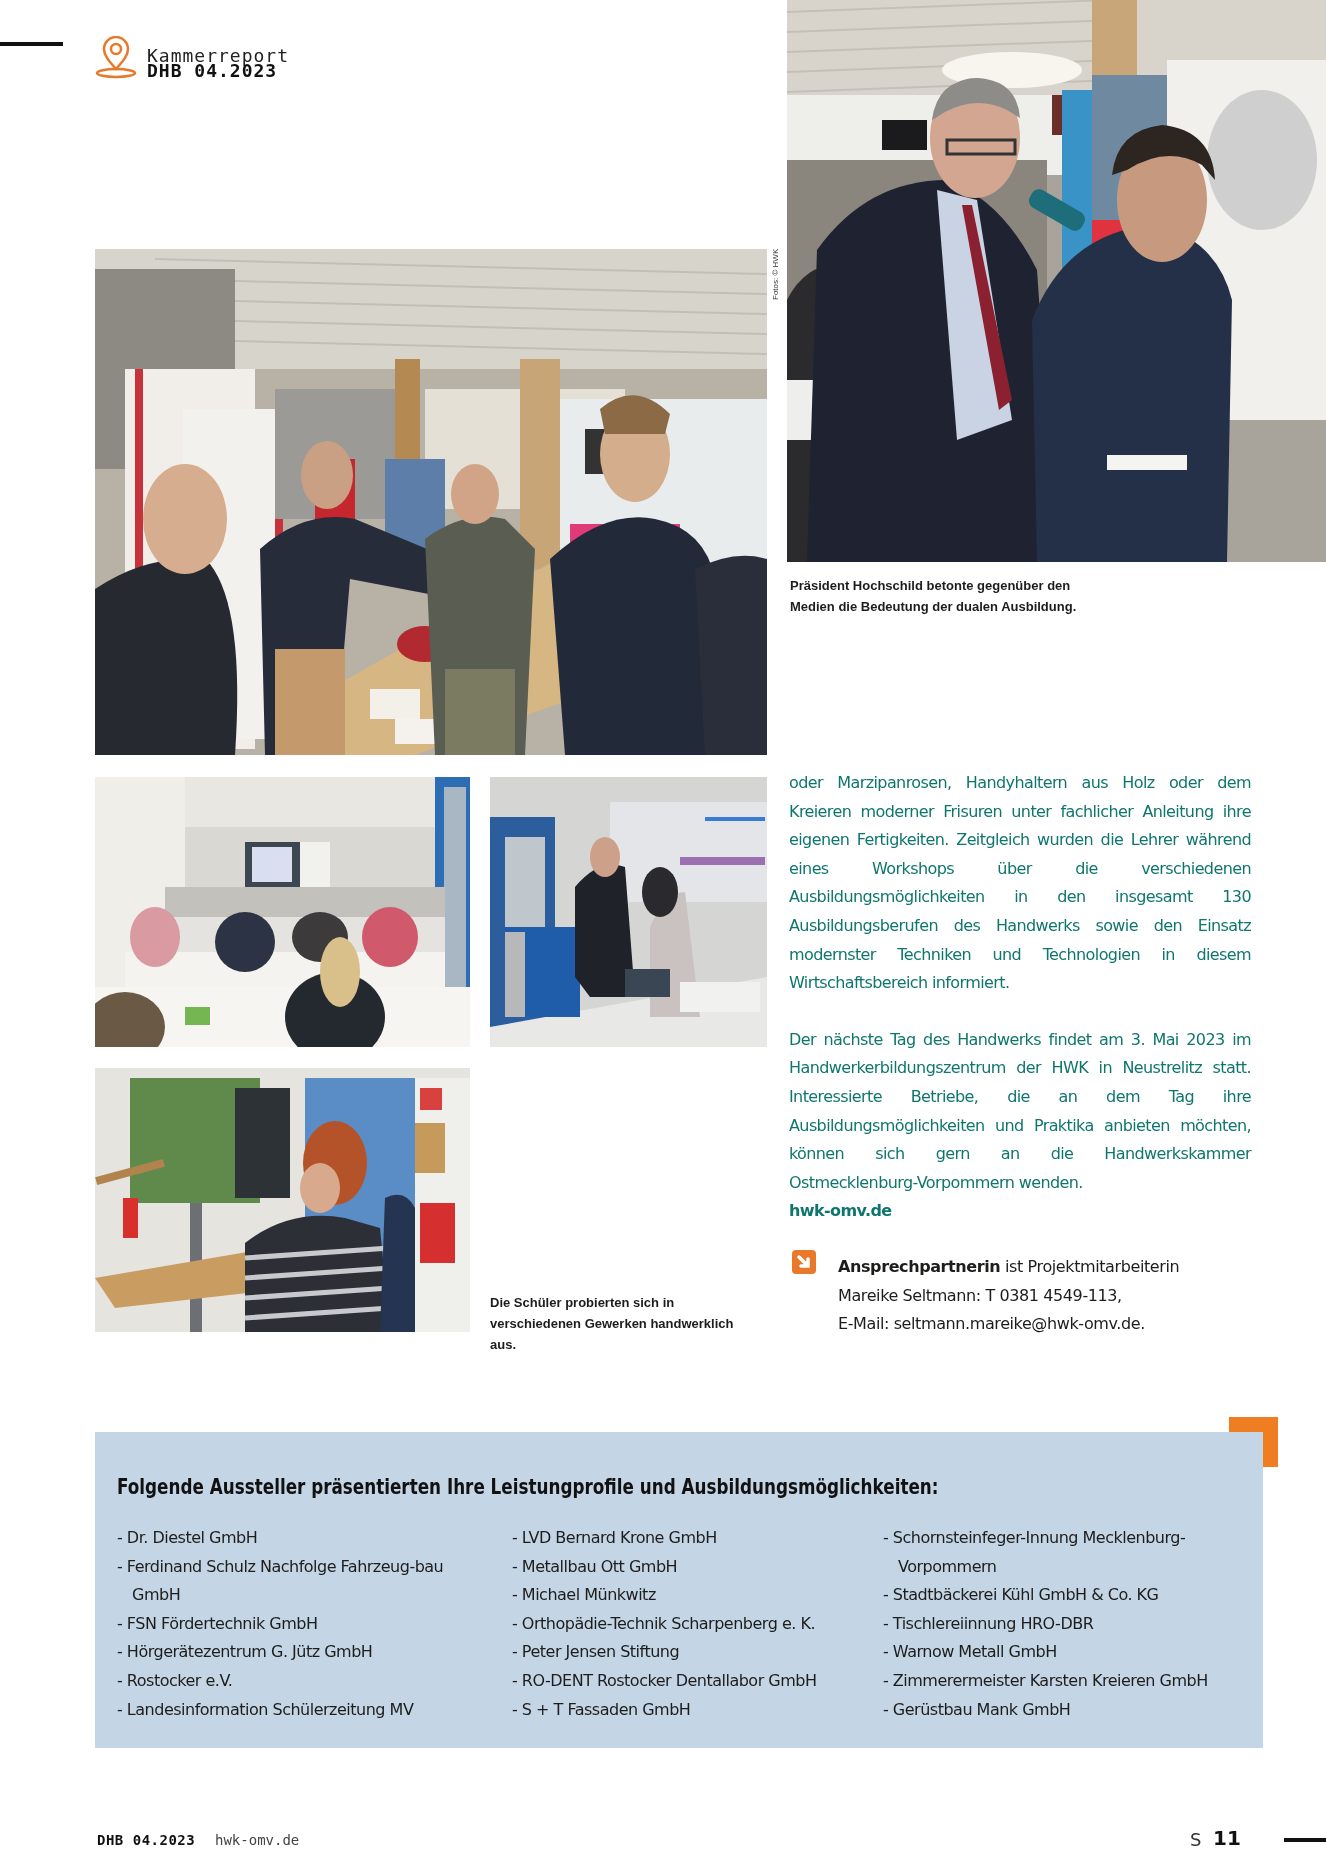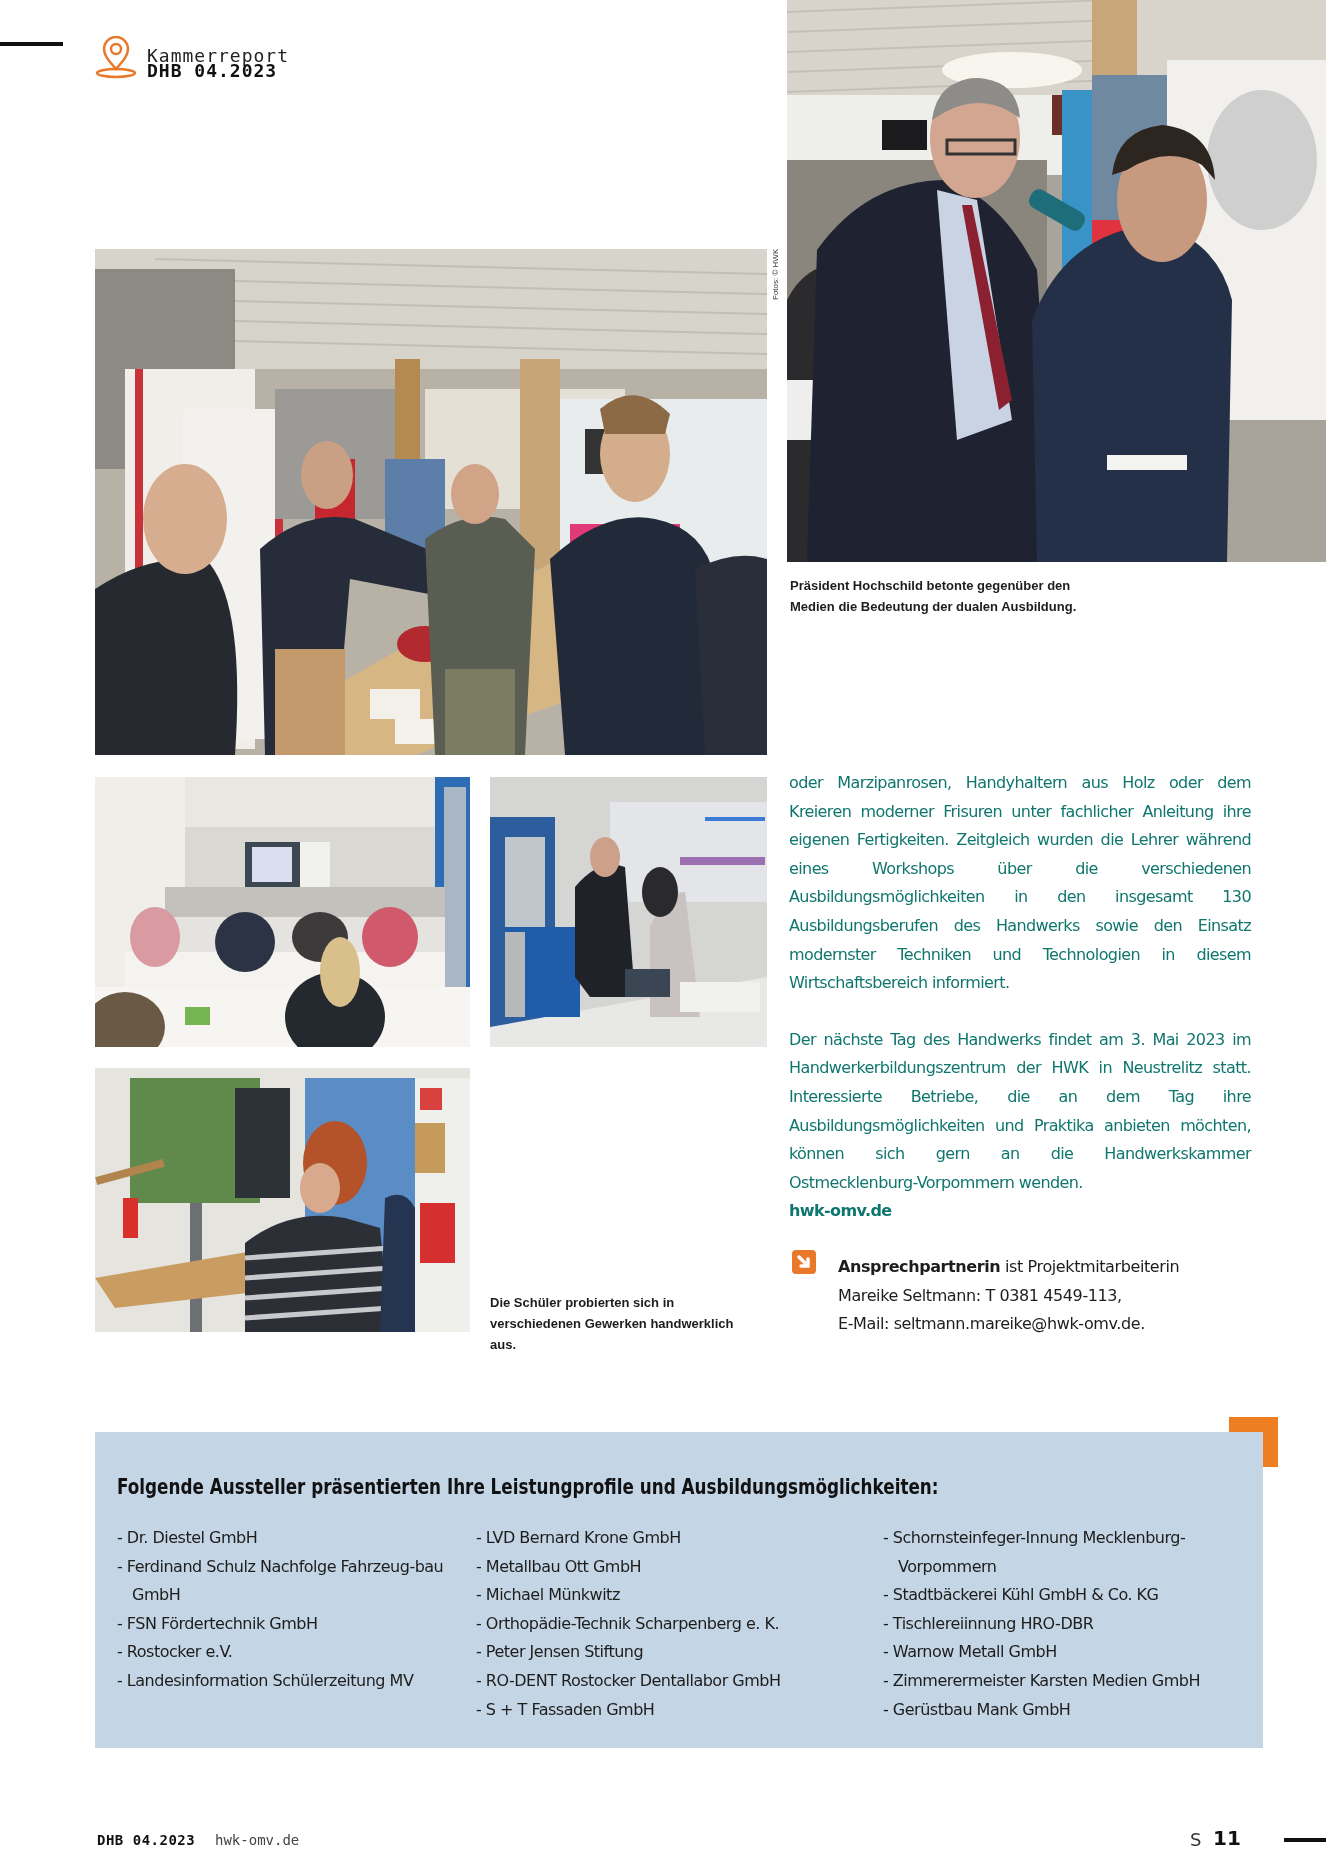--- a/index.html
+++ b/index.html
@@ -228,38 +228,39 @@
 </div>
 
 <div class="orange-corner" style="left:1229px;top:1417px;width:49px;height:50px;"></div>
 <div class="infobox" style="left:95px;top:1432px;width:1168px;height:316px;"></div>
 <div class="ib-title" style="left:117px;top:1475px;">Folgende Aussteller präsentierten Ihre Leistungprofile und Ausbildungsmöglichkeiten:</div>
 
 <div class="ib-col" style="left:117px;top:1524px;width:350px;transform:none;font-size:16px;letter-spacing:-0.5px;">
   <div>- Dr. Diestel GmbH</div>
   <div>- Ferdinand Schulz Nachfolge Fahrzeug-bau GmbH</div>
   <div>- FSN Fördertechnik GmbH</div>
+  <div>- Hörgerätezentrum G. Jütz GmbH</div>
   <div>- Rostocker e.V.</div>
   <div>- Landesinformation Schülerzeitung MV</div>
 </div>
-<div class="ib-col" style="left:476px;top:1524px;width:370px;transform:none;font-size:16px;letter-spacing:-0.5px;">
+<div class="ib-col" style="left:512px;top:1524px;width:370px;transform:none;font-size:16px;letter-spacing:-0.5px;">
   <div>- LVD Bernard Krone GmbH</div>
   <div>- Metallbau Ott GmbH</div>
   <div>- Michael Münkwitz</div>
   <div>- Orthopädie-Technik Scharpenberg e. K.</div>
   <div>- Peter Jensen Stiftung</div>
   <div>- RO-DENT Rostocker Dentallabor GmbH</div>
   <div>- S + T Fassaden GmbH</div>
 </div>
 <div class="ib-col" style="left:883px;top:1524px;width:370px;transform:none;font-size:16px;letter-spacing:-0.5px;">
   <div>- Schornsteinfeger-Innung Mecklenburg-Vorpommern</div>
   <div>- Stadtbäckerei Kühl GmbH &amp; Co. KG</div>
   <div>- Tischlereiinnung HRO-DBR</div>
   <div>- Warnow Metall GmbH</div>
-  <div>- Zimmerermeister Karsten Medien GmbH</div>
+  <div>- Zimmerermeister Karsten Kreieren GmbH</div>
   <div>- Gerüstbau Mank GmbH</div>
 </div>
 
 <div class="abs footer-issue" style="left:97px;top:1832px;">DHB 04.2023</div>
 <div class="abs footer-url" style="left:215px;top:1832px;">hwk-omv.de</div>
 <div class="abs page-s" style="left:1190px;top:1829px;">S</div>
 <div class="abs page-n" style="left:1213px;top:1826px;">11</div>
 <div class="abs rule" style="left:1284px;top:1838px;width:42px;"></div>
 
 </body></html>

